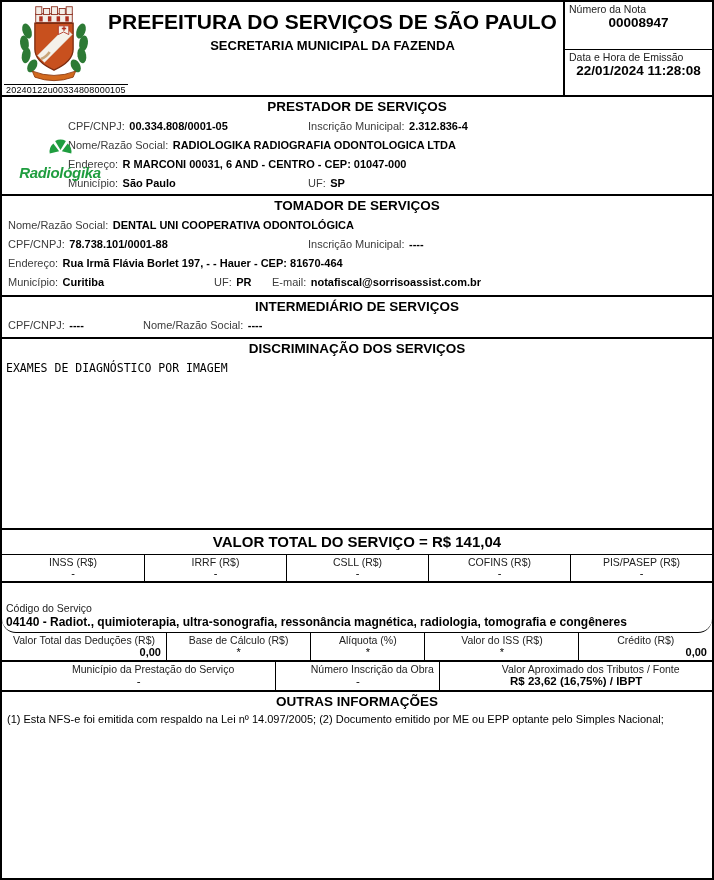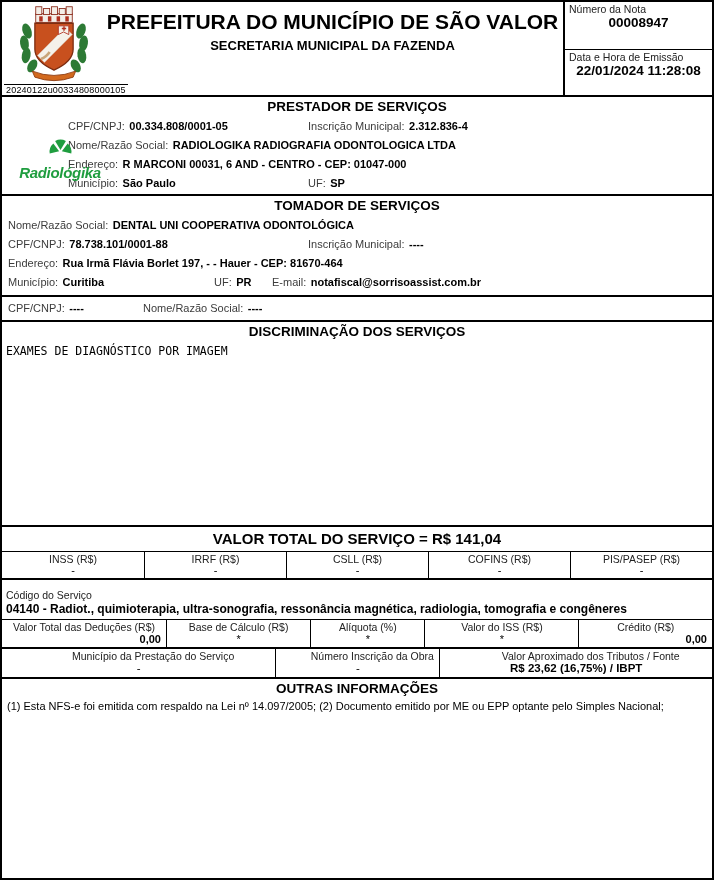--- a/index.html
+++ b/index.html
@@ -50,21 +50,21 @@
   .valor-total { text-align:center; font-size:15px; font-weight:bold; padding:3px 0 4px 0; border-bottom:1px solid #000; flex:0 0 auto; }
 
   
   .impostos { display:flex; border-bottom:2px solid #000; flex:0 0 auto; }
   .imp-col { flex:1 1 20%; text-align:center; padding:1px 0 2px 0; }
   .imp-col + .imp-col { border-left:1px solid #000; }
   .imp-label { font-size:10.5px; color:#222; display:block; }
   .imp-value { font-size:11px; display:block; line-height:11px; }
 
   
-  .codigo { border-bottom:1px solid #000; padding:9px 4px 3px 4px; flex:0 0 auto; }
+  .codigo { border-bottom:1px solid #000; padding:19px 4px 3px 4px; flex:0 0 auto;border-radius:14px; }
   .cod-label { font-size:10.5px; color:#222; display:block; }
   .cod-value { font-size:12px; font-weight:bold; display:block; margin-top:1px; }
 
   
   .deducoes { display:flex; border-bottom:2px solid #000; flex:0 0 auto; }
   .ded-col { padding:1px 0 2px 0; }
   .ded-col + .ded-col { border-left:1px solid #000; }
   .ded-label { font-size:10.5px; color:#222; display:block; text-align:center; }
   .ded-value { font-size:11px; display:block; text-align:center; line-height:12px; }
   .ded-value.bold { font-weight:bold; text-align:right; padding-right:5px; }
@@ -122,21 +122,21 @@
 
           <path d="M26 58 L58 26 L66 34 L34 66 Z" fill="#f5f1ea" stroke="#d8cfc2" stroke-width="0.5"></path>
           <path d="M50 24 l12 0 0 10 -6 -3 -6 3 z" fill="#f5f1ea" stroke="#b03020" stroke-width="1"></path>
           <path d="M54 27 h5 M56.5 24.5 v5" stroke="#b03020" stroke-width="1.6" fill="none"></path>
           <path d="M30 62 q6 -2 10 -8" stroke="#c8a57a" stroke-width="3" fill="none"></path>
 
           <path d="M20 76 q25 10 50 0 l-3 7 q-22 8 -44 0 z" fill="#d2691e" stroke="#8a3a10" stroke-width="1"></path>
         </svg>
       </span>
       <div class="titles">
-        <div class="title-main">PREFEITURA DO MUNICÍPIO DE SÃO VALOR</div>
+        <div class="title-main">PREFEITURA DO SERVIÇOS DE SÃO PAULO</div>
         <div class="title-sub">SECRETARIA MUNICIPAL DA FAZENDA</div>
       </div>
       <span class="doc-code">20240122u00334808000105</span>
     </div>
     <div class="header-right">
       <div class="info-group">
         <span class="info-label">Número da Nota</span>
         <span class="info-value">00008947</span>
       </div>
       <div class="info-group">
@@ -191,20 +191,21 @@
       </div>
       <div class="field-row">
         <span class="fpair w206"><span class="flabel">Município:</span> <span class="fvalue">Curitiba</span></span>
         <span class="fpair w58"><span class="flabel">UF:</span> <span class="fvalue">PR</span></span>
         <span class="fpair"><span class="flabel">E-mail:</span> <span class="fvalue">notafiscal@sorrisoassist.com.br</span></span>
       </div>
     </div>
   </div>
 
   <div class="section">
+    <div class="sec-title">INTERMEDIÁRIO DE SERVIÇOS</div>
     <div class="inter-body">
       <div class="field-row">
         <span class="fpair w135"><span class="flabel">CPF/CNPJ:</span> <span class="fvalue">----</span></span>
         <span class="fpair"><span class="flabel">Nome/Razão Social:</span> <span class="fvalue">----</span></span>
       </div>
     </div>
   </div>
 
   <div class="section discriminacao">
     <div class="sec-title">DISCRIMINAÇÃO DOS SERVIÇOS</div>

